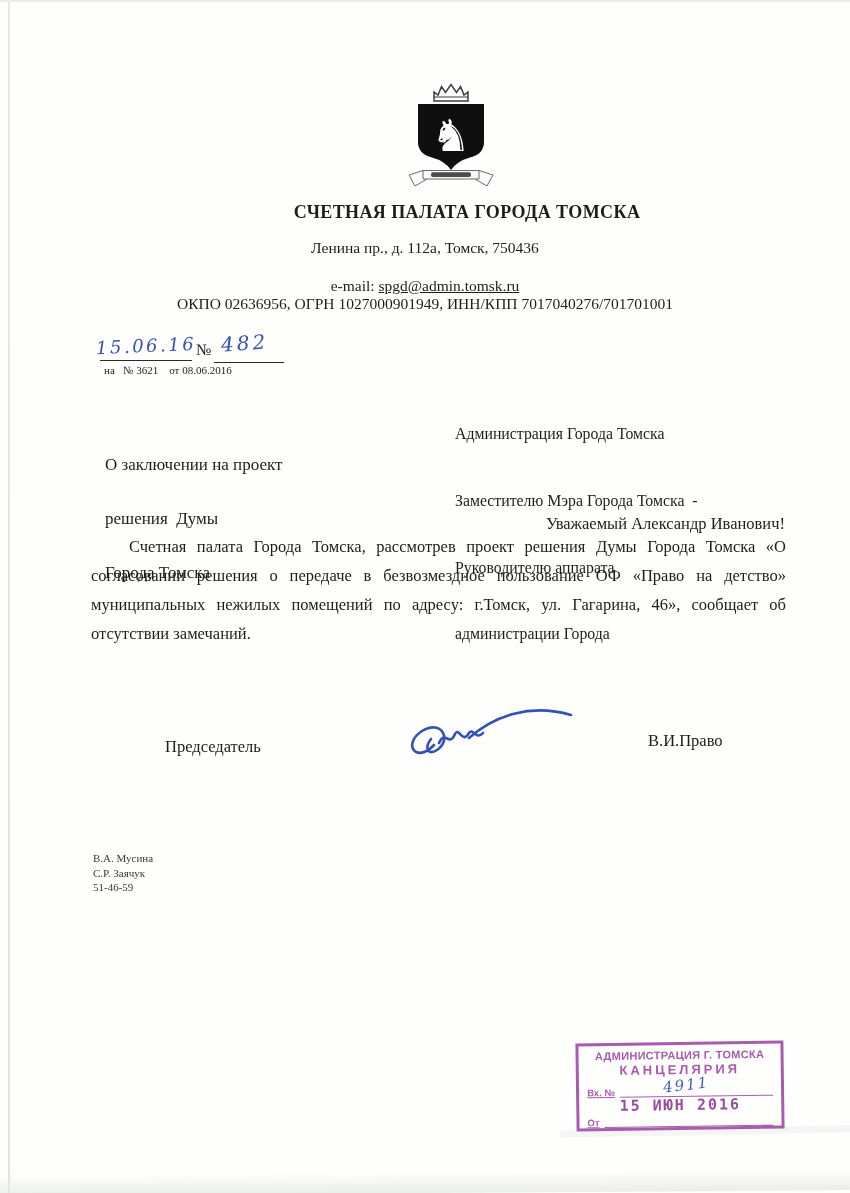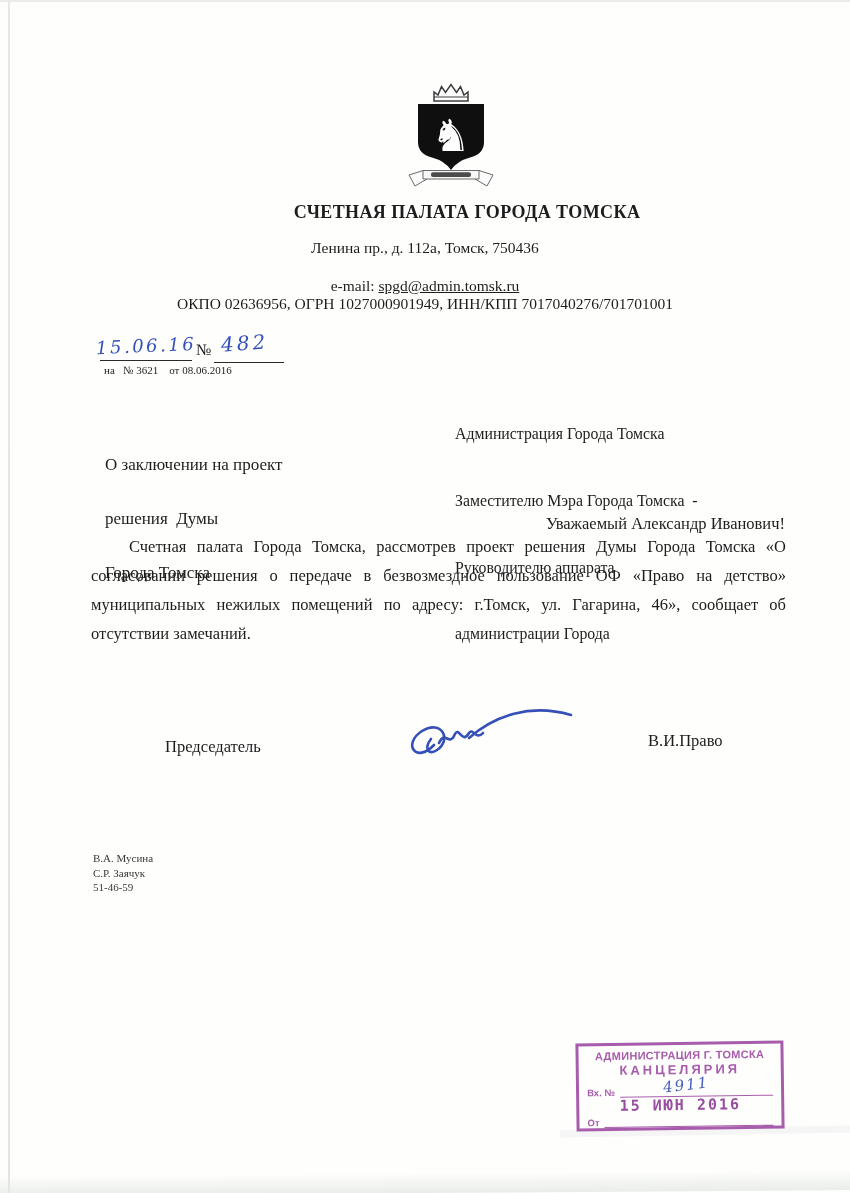--- a/index.html
+++ b/index.html
@@ -64,21 +64,21 @@
   .executors { position:absolute; left:93px; top:851px; font-size:11px; line-height:14.6px;
                color:#3a3a3a; }
 
   
   .stamp { position:absolute; left:576px; top:1042px; width:208px; height:88px;
            border:3px solid #a14fa6; transform:rotate(-.8deg); color:#a14fa6;
            font-family:"Liberation Sans", sans-serif; padding:4px 8px 2px 8px; opacity:.92; }
   .stamp .l1 { font-size:11px; font-weight:bold; text-align:center; letter-spacing:.3px; }
   .stamp .l2 { font-size:13px; font-weight:bold; text-align:center; letter-spacing:3px; margin-top:1px; }
   .stamp .row { display:flex; align-items:flex-end; position:relative; }
-  .stamp .row .lbl { font-size:9.5px; font-weight:bold; }
+  .stamp .row .lbl { font-size:9.5px; font-weight:bold;text-decoration:underline; }
   .stamp .row .rule { flex:1; border-bottom:1.6px solid #a14fa6; margin-left:5px; height:10px; }
   .stamp .row-in { margin-top:9px; }
   .stamp .hand-num { position:absolute; left:76px; top:-10px; font-size:15px;
                      letter-spacing:2px; transform:rotate(-6deg); }
   .stamp .date { text-align:center; font-family:"DejaVu Sans Mono", monospace;
                  font-weight:bold; font-size:15px; letter-spacing:2px; color:#8f3d98;
                  margin-top:-1px; }
   .stamp .row-from { margin-top:2px; }
 </style>
 </head>

